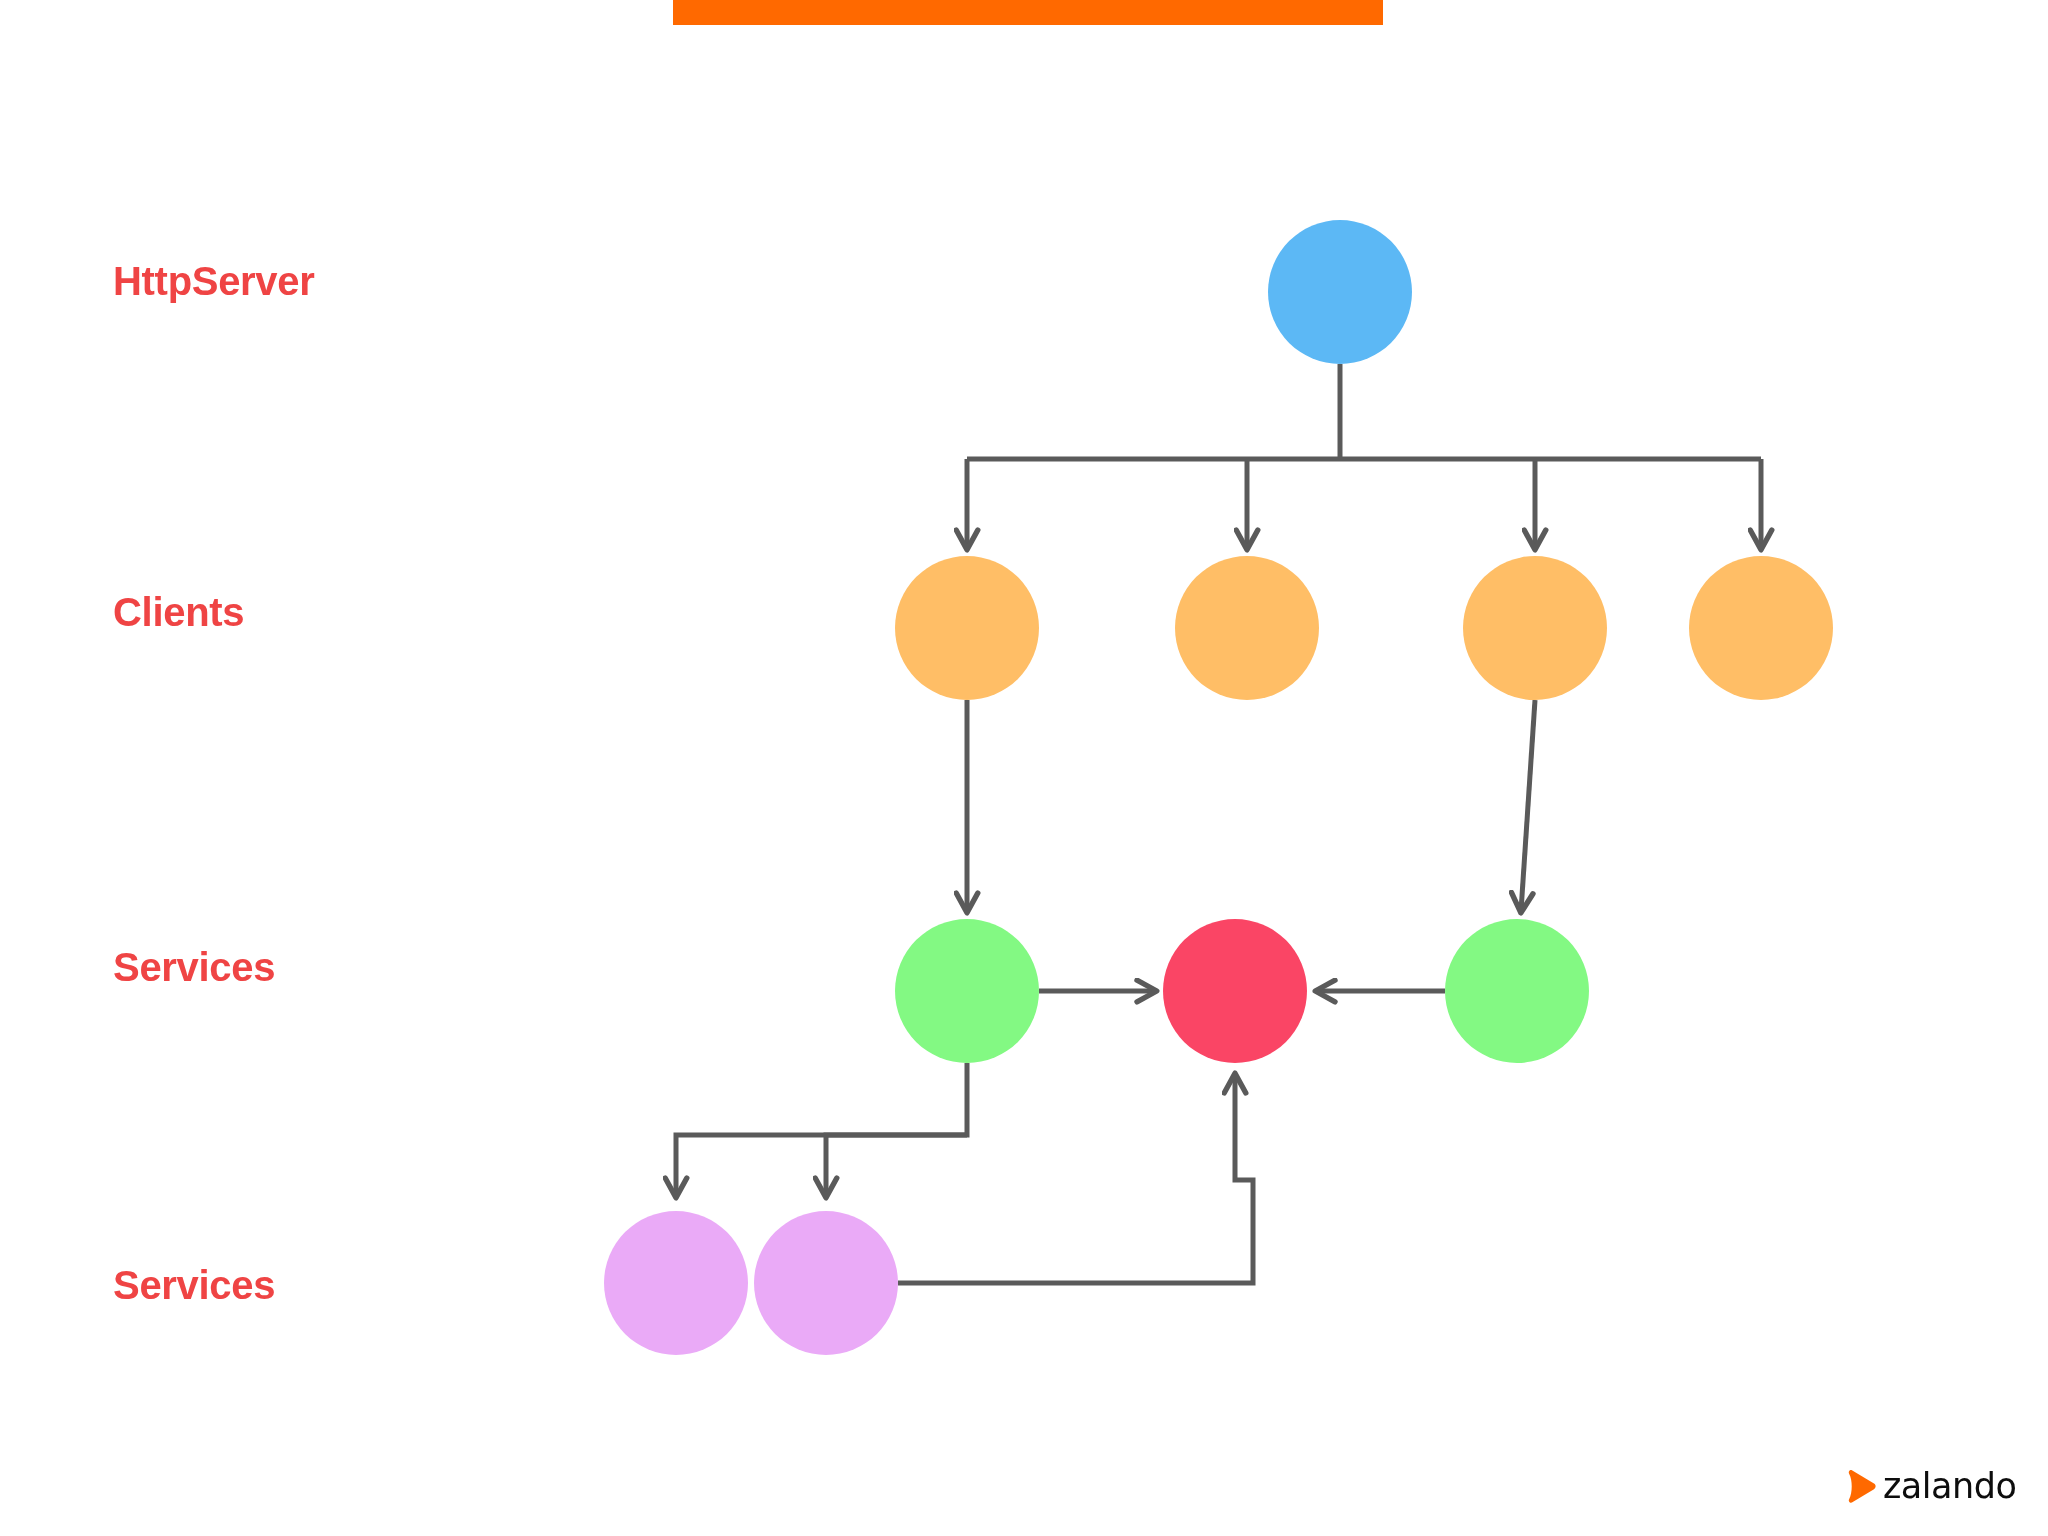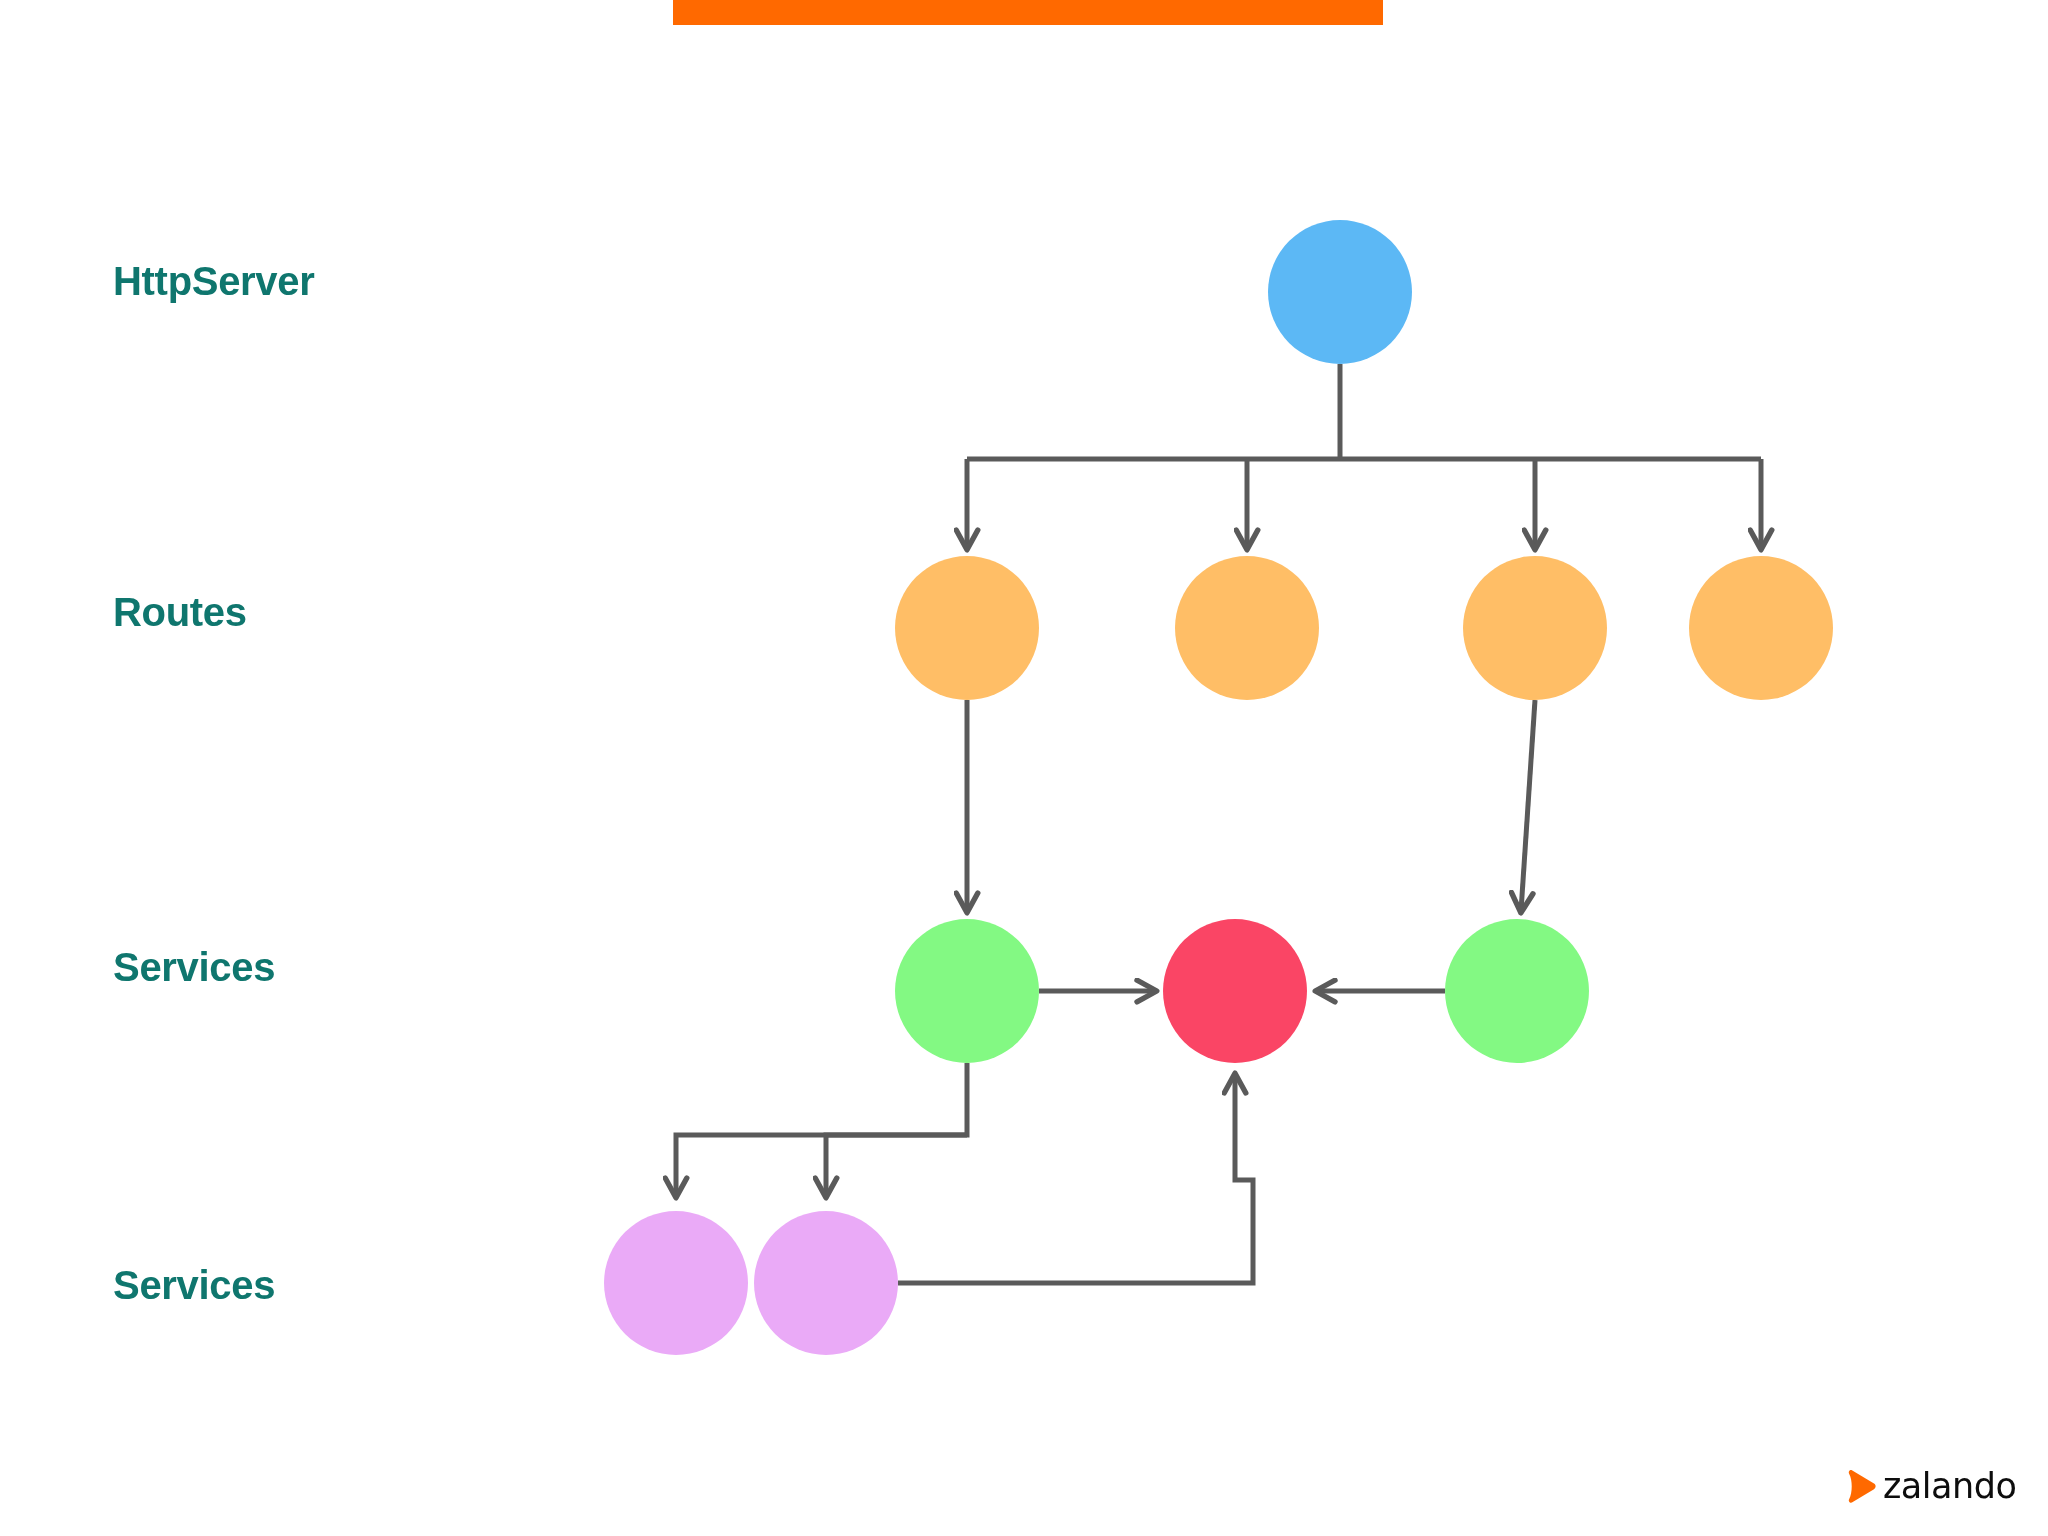--- a/index.html
+++ b/index.html
@@ -30,21 +30,21 @@
     top: 0px;
     width: 710px;
     height: 25px;
     background: #ff6900;
   }
 
   
   .row-label {
     position: absolute;
     left: 113px;
-    color: #0f766e;
+    color: #ef4444;
     font-family: "Liberation Sans", sans-serif;
     font-size: 40px;
     font-weight: 700;
     letter-spacing: -0.3px;
     white-space: nowrap;
     line-height: 1;
     transform: translateY(-50%);
   }
   #label-httpserver { top: 281px; }
   #label-routes     { top: 612px; }
@@ -130,21 +130,21 @@
       <circle cx="967" cy="991" r="72" fill="#83f983"></circle>
       <circle cx="1235" cy="991" r="72" fill="#fa4565"></circle>
       <circle cx="1517" cy="991" r="72" fill="#83f983"></circle>
 
       <circle cx="676" cy="1283" r="72" fill="#eaaaf7"></circle>
       <circle cx="826" cy="1283" r="72" fill="#eaaaf7"></circle>
     </g>
   </svg>
 
   <div class="row-label" id="label-httpserver">HttpServer</div>
-  <div class="row-label" id="label-routes">Routes</div>
+  <div class="row-label" id="label-routes">Clients</div>
   <div class="row-label" id="label-services">Services</div>
   <div class="row-label" id="label-clients">Services</div>
 
   <div id="zalando-logo">
     <svg width="37" height="37" viewBox="0 0 37 37">
       <path d="M6.2,5.9 C5.0,3.9 6.6,1.6 8.9,2.2 L31.0,15.6
                C33.2,16.9 33.2,19.9 31.0,21.2 L8.9,34.6
                C6.6,35.2 5.0,32.9 6.2,30.9 C9.6,25.2 9.6,11.6 6.2,5.9 Z" fill="#ff6900"></path>
     </svg>
     <span class="wordmark">zalando</span>

